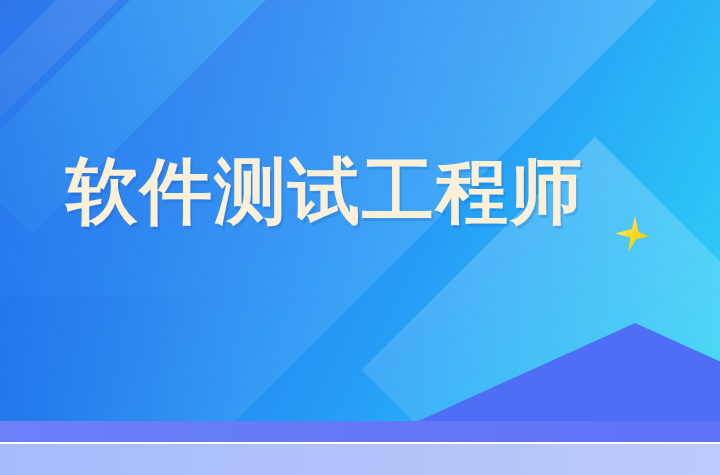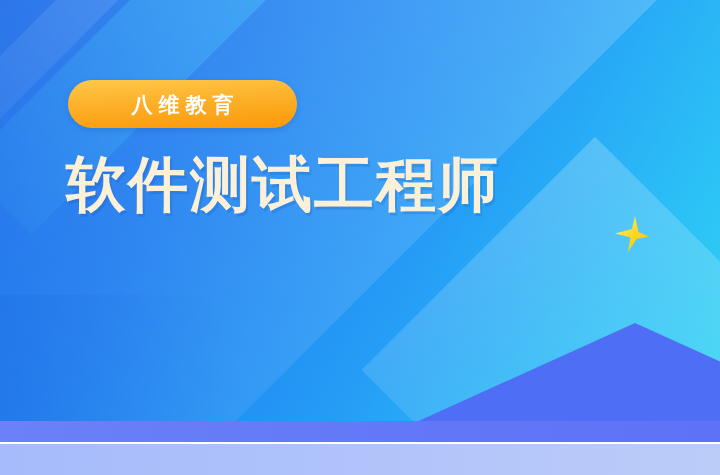--- a/index.html
+++ b/index.html
@@ -109,26 +109,27 @@
     line-height:1;
   }
 
   
   .headline{
     position:absolute;left:66px;top:144px;
     width:640px;
   }
   .hl-line{
     color:#FCF0D9;
-    font-size:60px;
+    font-size:72px;
     font-weight:bold;
     line-height:1.36;
     letter-spacing:2px;
     white-space:nowrap;
     text-shadow:2px 3px 0 rgba(12,70,170,.18);
+    font-family:Liberation Serif, serif;
   }
 
   
   .sparkle{
     position:absolute;left:615px;top:216px;
     width:34px;height:36px;
   }
   .sparkle svg{display:block;width:100%;height:100%;}
 </style>
 </head>
@@ -142,23 +143,20 @@
     <div class="streak-cyan"></div>
     <div class="wedge-left"></div>
     <div class="wedge-lower"></div>
     <div class="tri-purple-soft"></div>
     <div class="tri-purple"></div>
     <div class="band-purple"></div>
     <div class="band-divider"></div>
     <div class="band-lavender"></div>
   </div>
 
-  <div class="badge">
-    <span class="badge-text">八维教育</span>
-  </div>
 
   <div class="headline">
     <div class="hl-line">软件测试工程师</div>
   </div>
 
   <div class="sparkle">
     <svg viewBox="0 0 34 36" xmlns="http://www.w3.org/2000/svg" aria-hidden="true">
       <defs>
         <linearGradient id="sparkGrad" x1="0" y1="0" x2="1" y2="1">
           <stop offset="0%" stop-color="#FFF27A"></stop>

